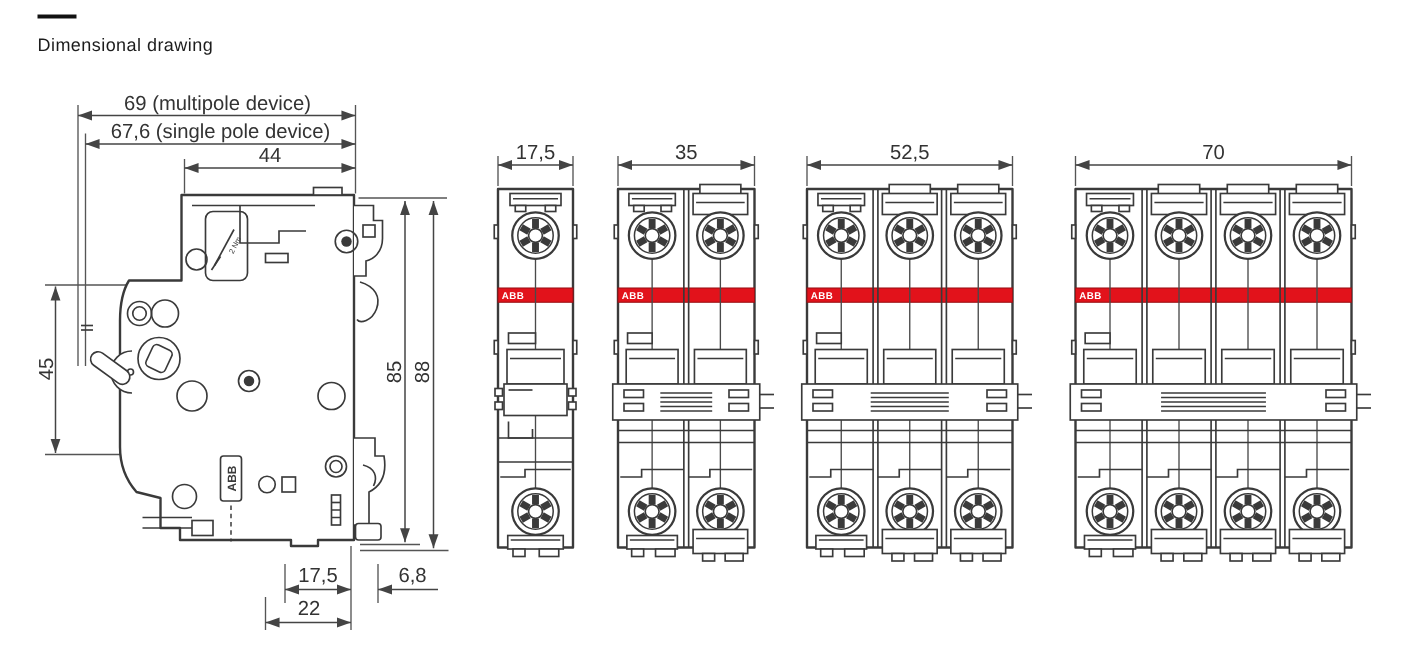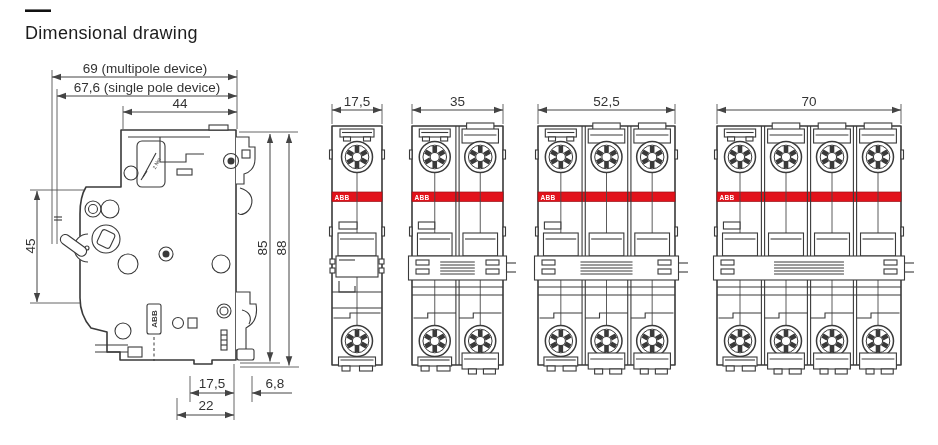--- a/index.html
+++ b/index.html
@@ -1,20 +1,20 @@
 <!DOCTYPE html>
 <html><head>
 <meta charset="utf-8">
 <style>
   html,body{margin:0;padding:0;background:#fff;}
   #stage{position:relative;width:938px;height:445px;background:#fff;overflow:hidden;
          font-family:"Liberation Sans",sans-serif;}
   header{position:absolute;left:25px;top:2px;}
   .dash{font-size:26px;font-weight:700;line-height:14px;color:#111;}
-  .title{font-size:18px;color:#1c1c1c;letter-spacing:.3px;margin-top:7px;}
+  .title{font-size:12px;color:#1c1c1c;letter-spacing:.3px;margin-top:7px;}
   svg{position:absolute;overflow:visible;}
   #sideview{left:18px;top:58px;}
   .bk{top:93px;}
   .bk0{left:322px}.bk1{left:402px}.bk2{left:528px}.bk3{left:707px}
   
   .ol{fill:#fff;stroke:#3a3a3a;stroke-width:1.6;stroke-linejoin:round;}
   .il{fill:#fff;stroke:#3a3a3a;stroke-width:1.1;}
   .nf{fill:none;stroke:#3a3a3a;stroke-width:1.1;}
   .cl{stroke:#4a4a4a;stroke-width:.9;}
   .sep{stroke:#3a3a3a;stroke-width:1.1;}

